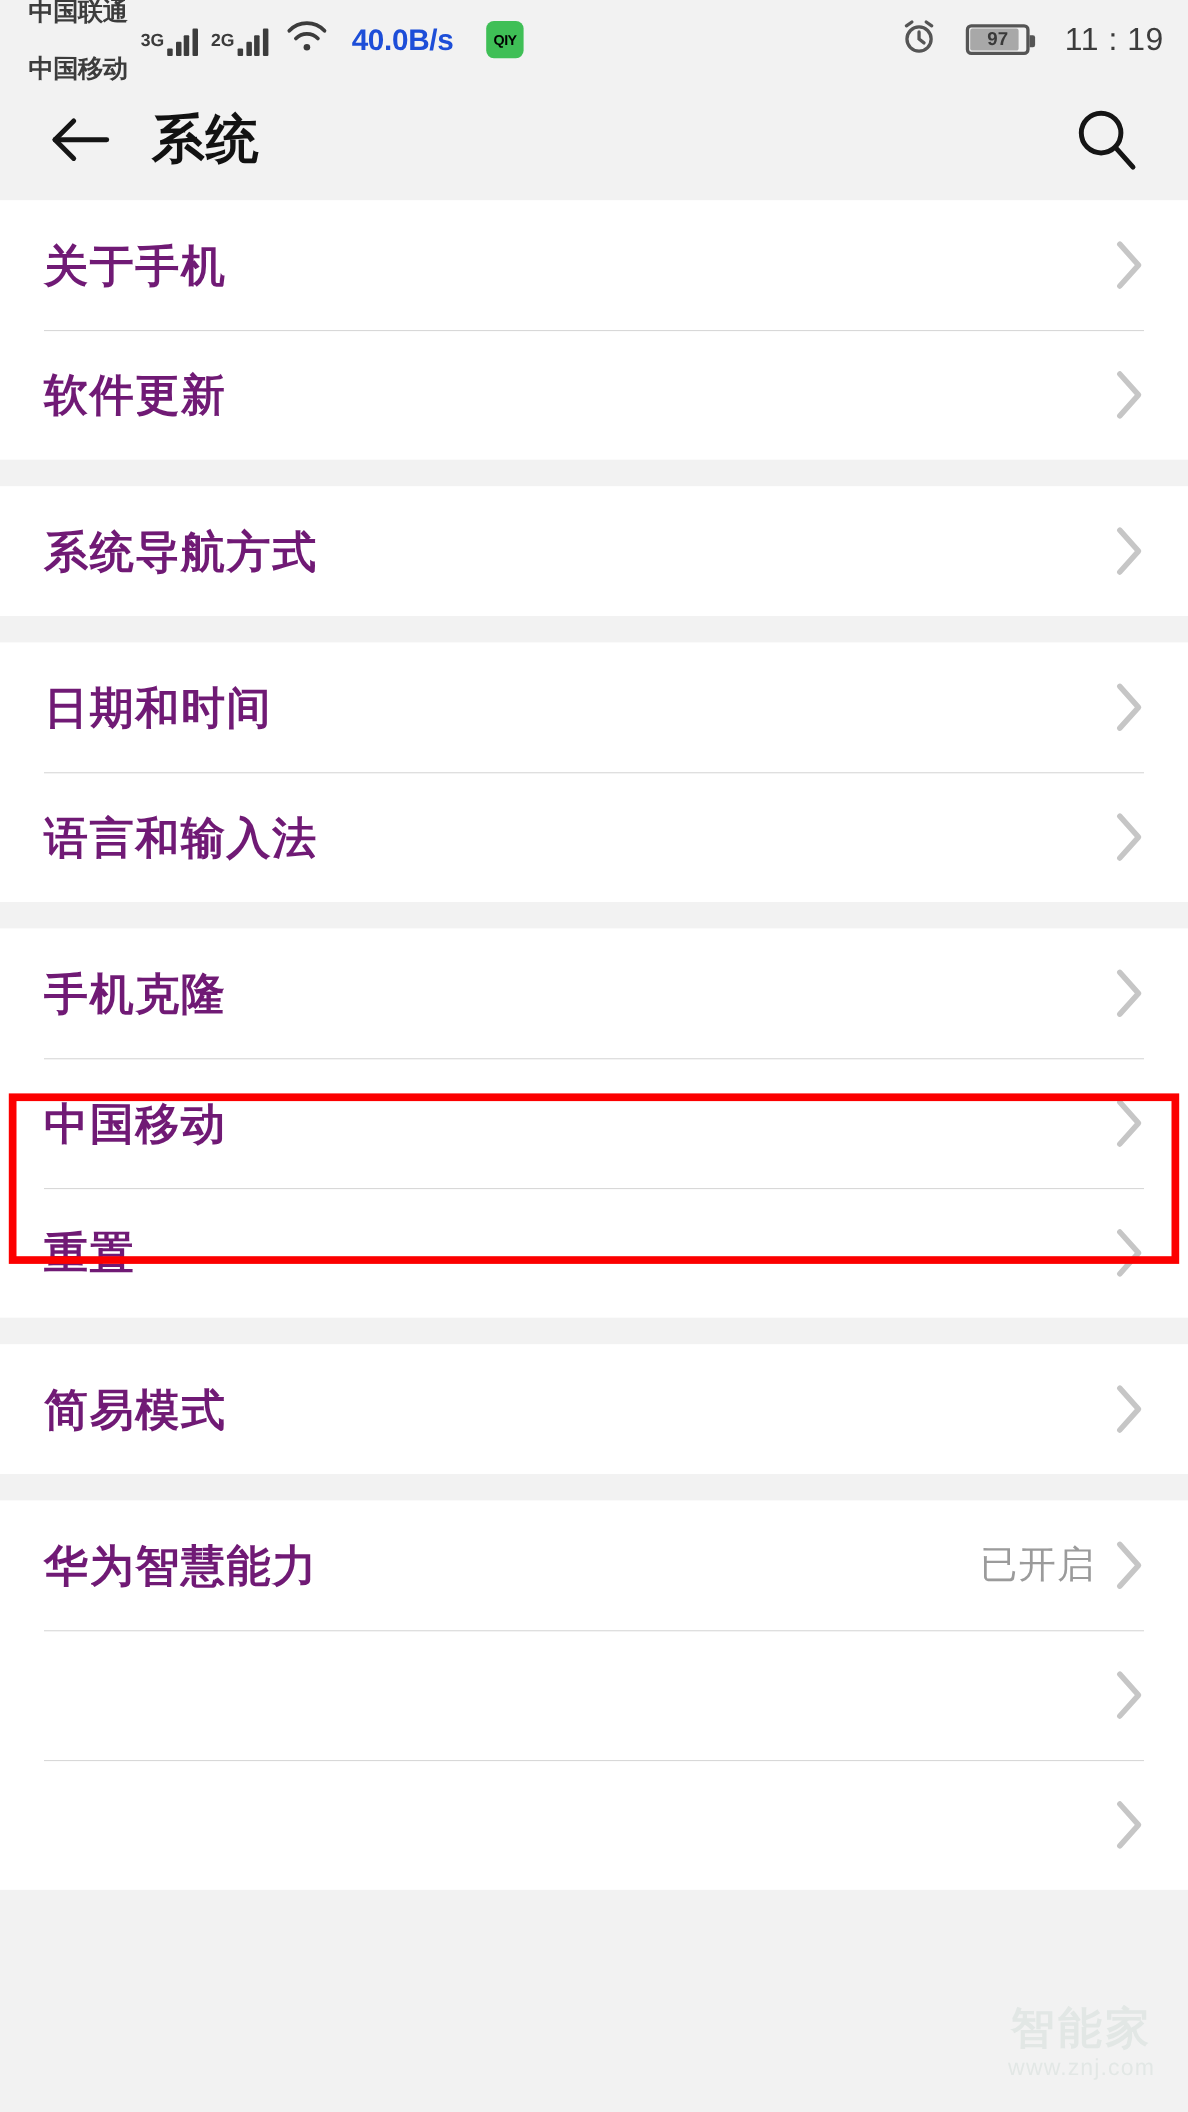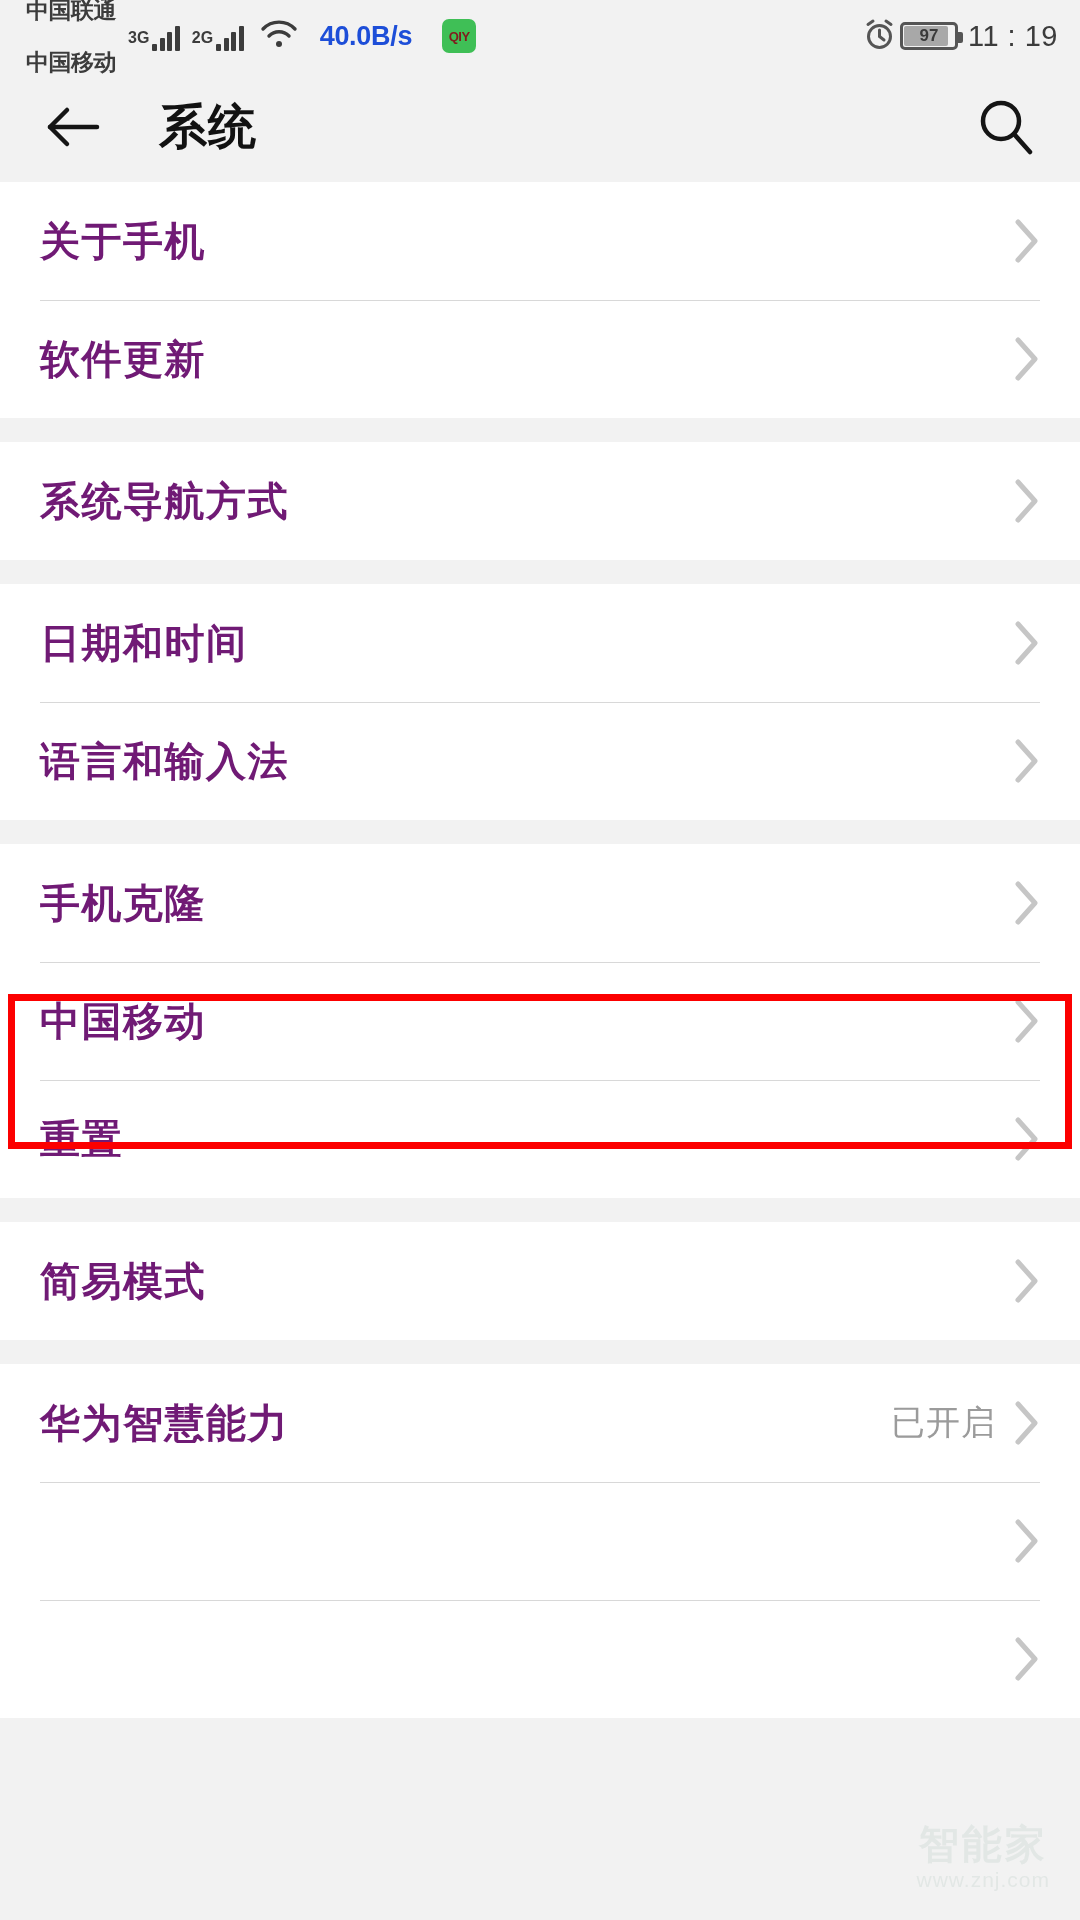--- a/index.html
+++ b/index.html
@@ -83,29 +83,29 @@
   .app-badge {
     width: 34px;
     height: 34px;
     background: #3fbf56;
     border-radius: 7px;
     margin-left: 20px;
     display: flex;
     align-items: center;
     justify-content: center;
     font-size: 13px;
-    color: #7f1d1d;
+    color: #000000;
     font-weight: 700;
     letter-spacing: -0.5px;
   }
   .status-right {
     margin-left: auto;
     display: flex;
     align-items: center;
-    gap: 4px;
+    gap: 26px;
   }
   .battery {
     width: 58px;
     height: 28px;
     border: 3px solid #555;
     border-radius: 5px;
     position: relative;
     display: flex;
     align-items: center;
     justify-content: center;
@@ -157,21 +157,21 @@
     height: 58px;
     display: flex;
     align-items: center;
     justify-content: center;
     cursor: pointer;
   }
   .page-title {
     font-size: 48px;
     color: #121212;
     font-weight: 700;
-    margin-left: 57px;
+    margin-left: 36px;
     letter-spacing: 1px;
   }
   .search-btn {
     margin-left: auto;
     width: 64px;
     height: 64px;
     display: flex;
     align-items: center;
     justify-content: center;
     cursor: pointer;

